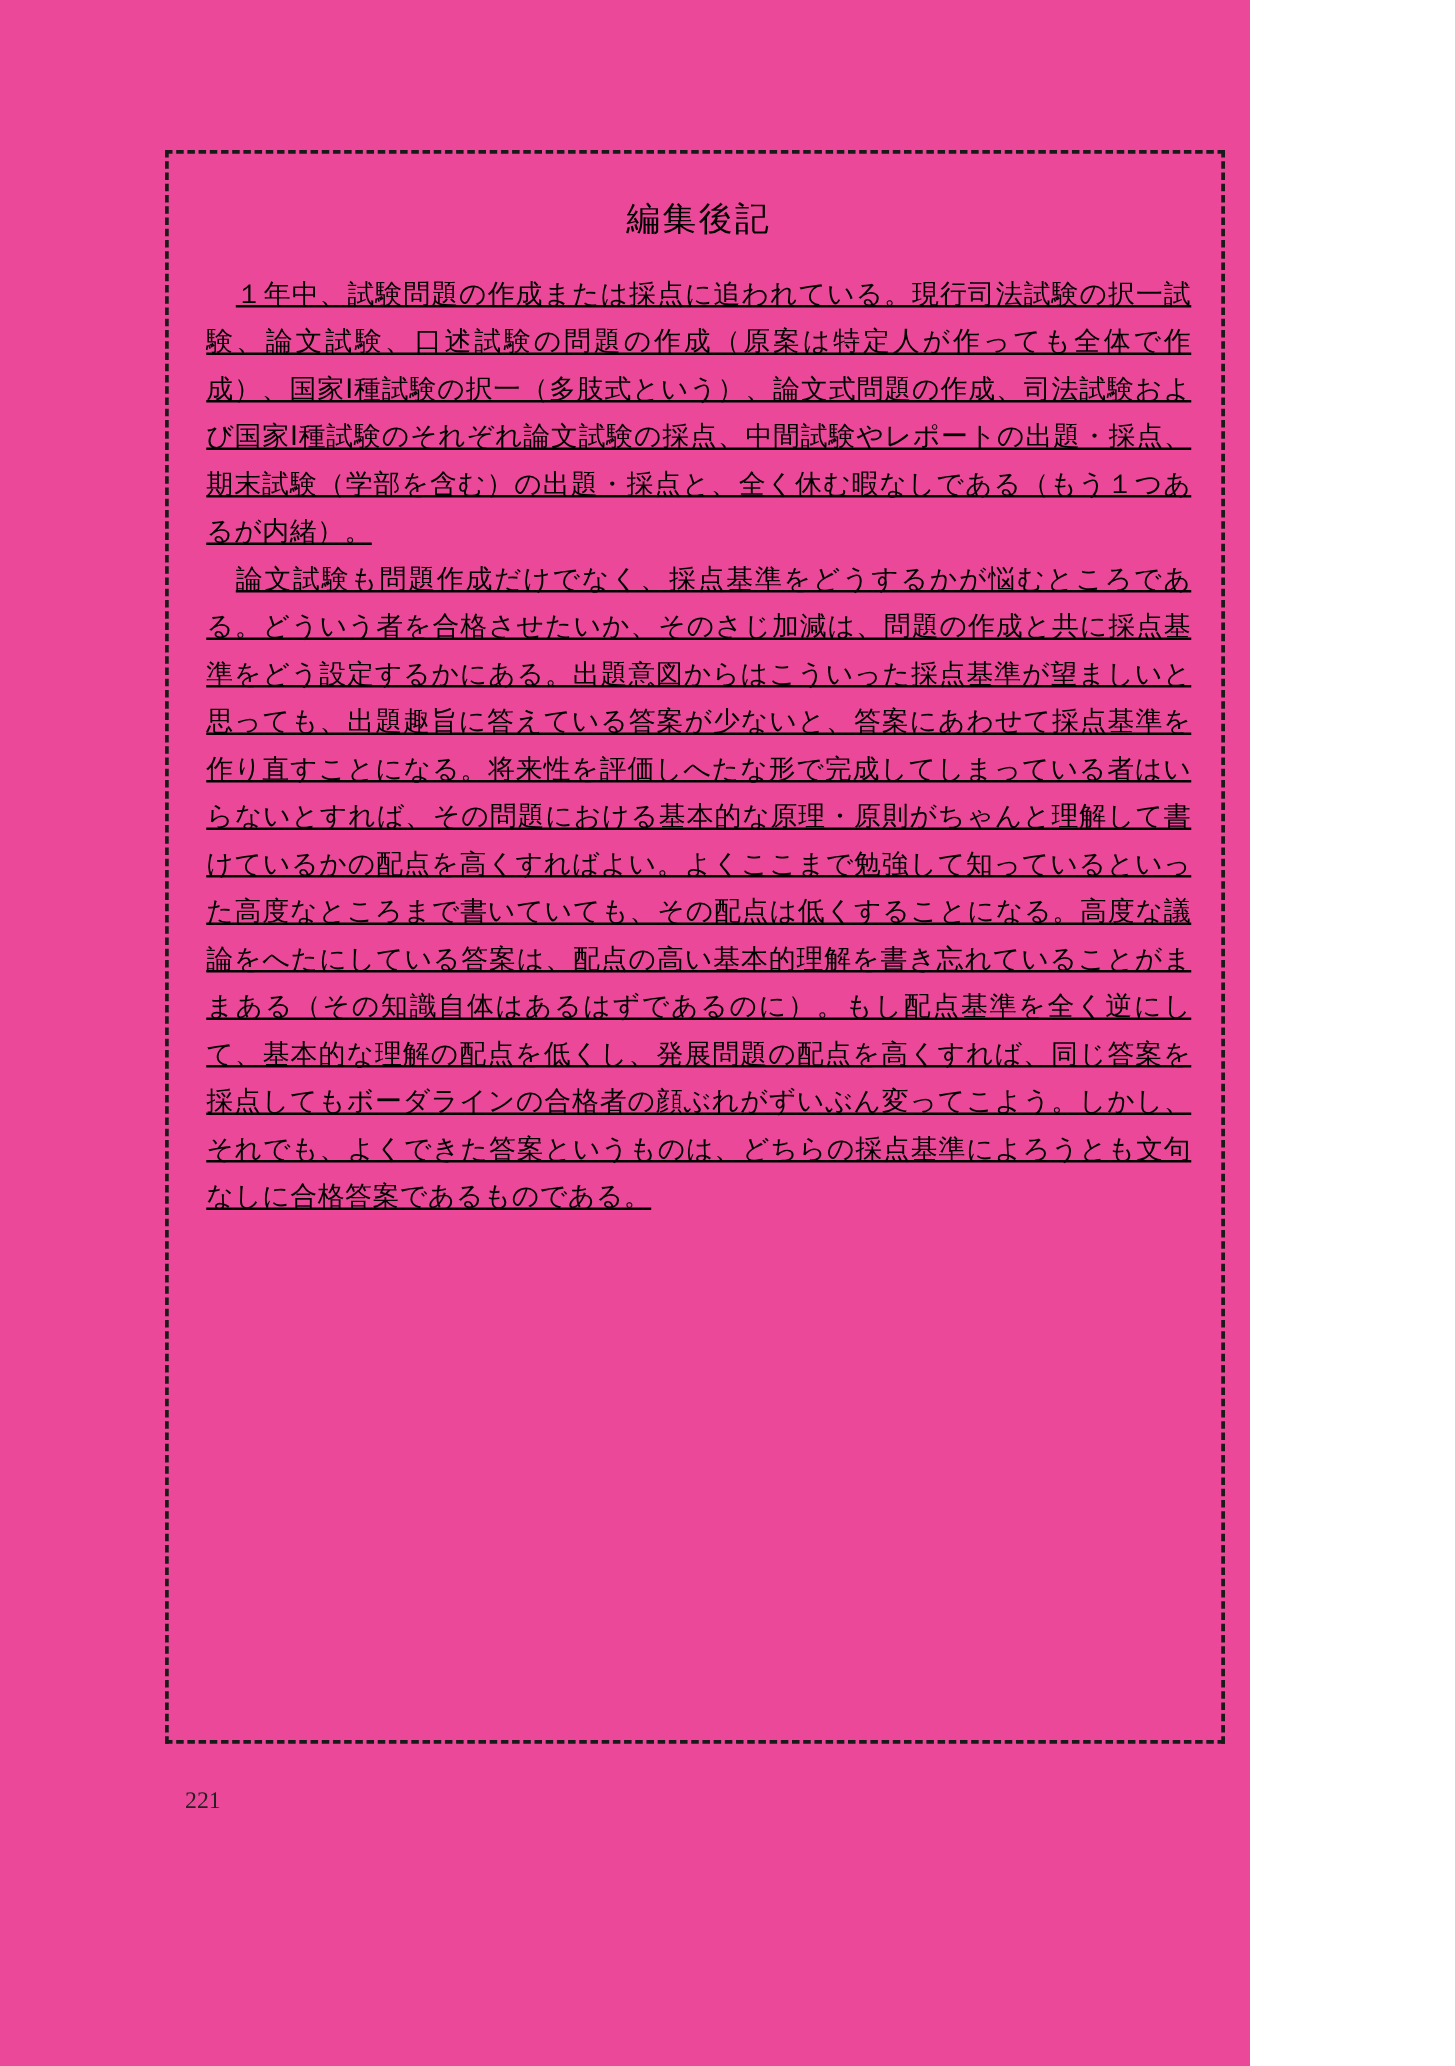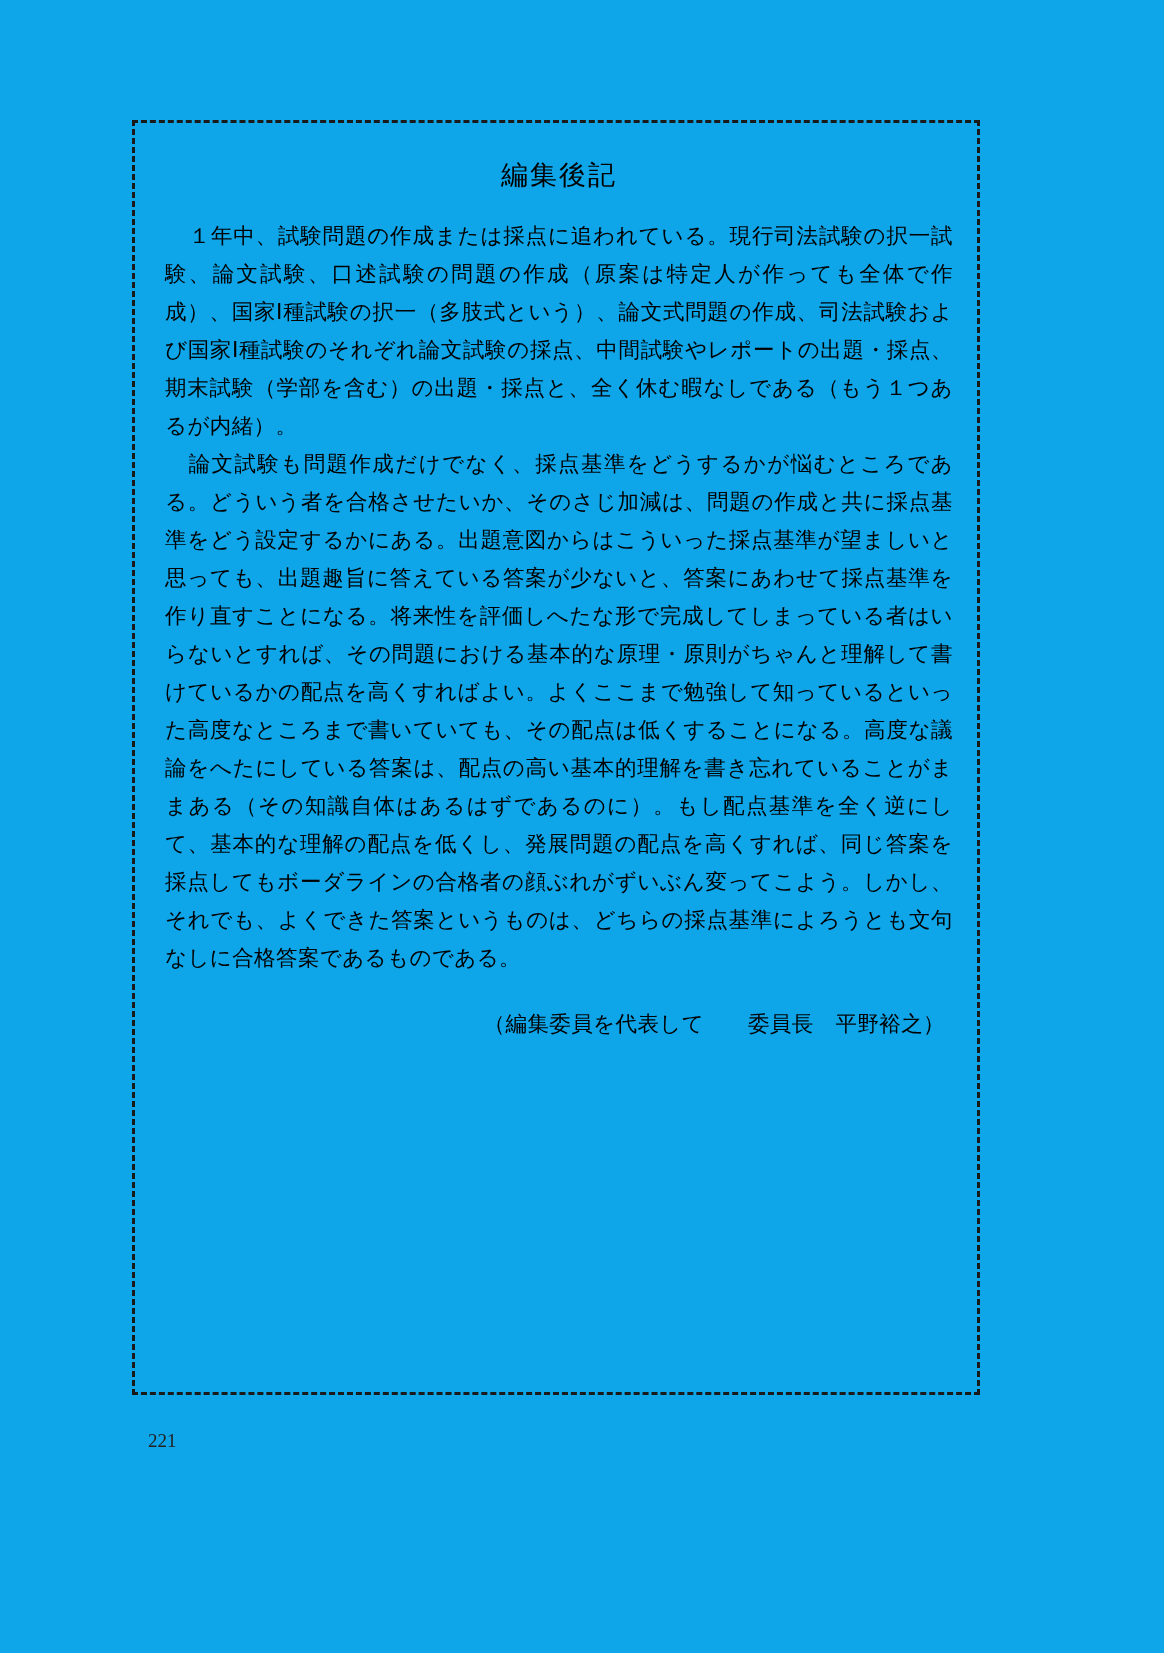--- a/index.html
+++ b/index.html
@@ -2,23 +2,23 @@
 <html><head>
 <meta charset="utf-8">
 <style>
   html, body {
     margin: 0;
     padding: 0;
     background: #ffffff;
   }
   .page {
     position: relative;
-    width: 1164px;
+    width: 1000px;
     height: 1653px;
-    background: #0ea5e9;
+    background: #ec4899;
     font-family: "DejaVu Sans", sans-serif;
     overflow: hidden;
   }
   .frame {
     position: absolute;
     left: 132px;
     top: 120px;
     width: 848px;
     height: 1275px;
     border: 3px dashed #1a1a1a;
@@ -42,20 +42,21 @@
   }
   .para {
     font-size: 21.5px;
     line-height: 38px;
     color: #000;
     text-align: justify;
     text-justify: inter-character;
     margin: 0;
     text-indent: 1.1em;
     letter-spacing: 0.4px;
+    text-decoration: underline;
   }
   .signature {
     font-size: 21.5px;
     line-height: 38px;
     color: #000;
     text-align: right;
     margin: 28px 0 0 0;
     letter-spacing: 0.4px;
     padding-right: 8px;
   }
@@ -74,20 +75,19 @@
 <div class="page">
 
   <div class="frame">
     <div class="frame-inner">
 
       <h1 class="doc-title">編集後記</h1>
 
       <p class="para">１年中、試験問題の作成または採点に追われている。現行司法試験の択一試験、論文試験、口述試験の問題の作成（原案は特定人が作っても全体で作成）、国家Ⅰ種試験の択一（多肢式という）、論文式問題の作成、司法試験および国家Ⅰ種試験のそれぞれ論文試験の採点、中間試験やレポートの出題・採点、期末試験（学部を含む）の出題・採点と、全く休む暇なしである（もう１つあるが内緒）。</p>
       <p class="para">論文試験も問題作成だけでなく、採点基準をどうするかが悩むところである。どういう者を合格させたいか、そのさじ加減は、問題の作成と共に採点基準をどう設定するかにある。出題意図からはこういった採点基準が望ましいと思っても、出題趣旨に答えている答案が少ないと、答案にあわせて採点基準を作り直すことになる。将来性を評価しへたな形で完成してしまっている者はいらないとすれば、その問題における基本的な原理・原則がちゃんと理解して書けているかの配点を高くすればよい。よくここまで勉強して知っているといった高度なところまで書いていても、その配点は低くすることになる。高度な議論をへたにしている答案は、配点の高い基本的理解を書き忘れていることがままある（その知識自体はあるはずであるのに）。もし配点基準を全く逆にして、基本的な理解の配点を低くし、発展問題の配点を高くすれば、同じ答案を採点してもボーダラインの合格者の顔ぶれがずいぶん変ってこよう。しかし、それでも、よくできた答案というものは、どちらの採点基準によろうとも文句なしに合格答案であるものである。</p>
 
-      <p class="signature">（編集委員を代表して　　委員長　平野裕之）</p>
 
     </div>
   </div>
 
   <div class="page-number">221</div>
 
 </div>
 
 </body></html>

